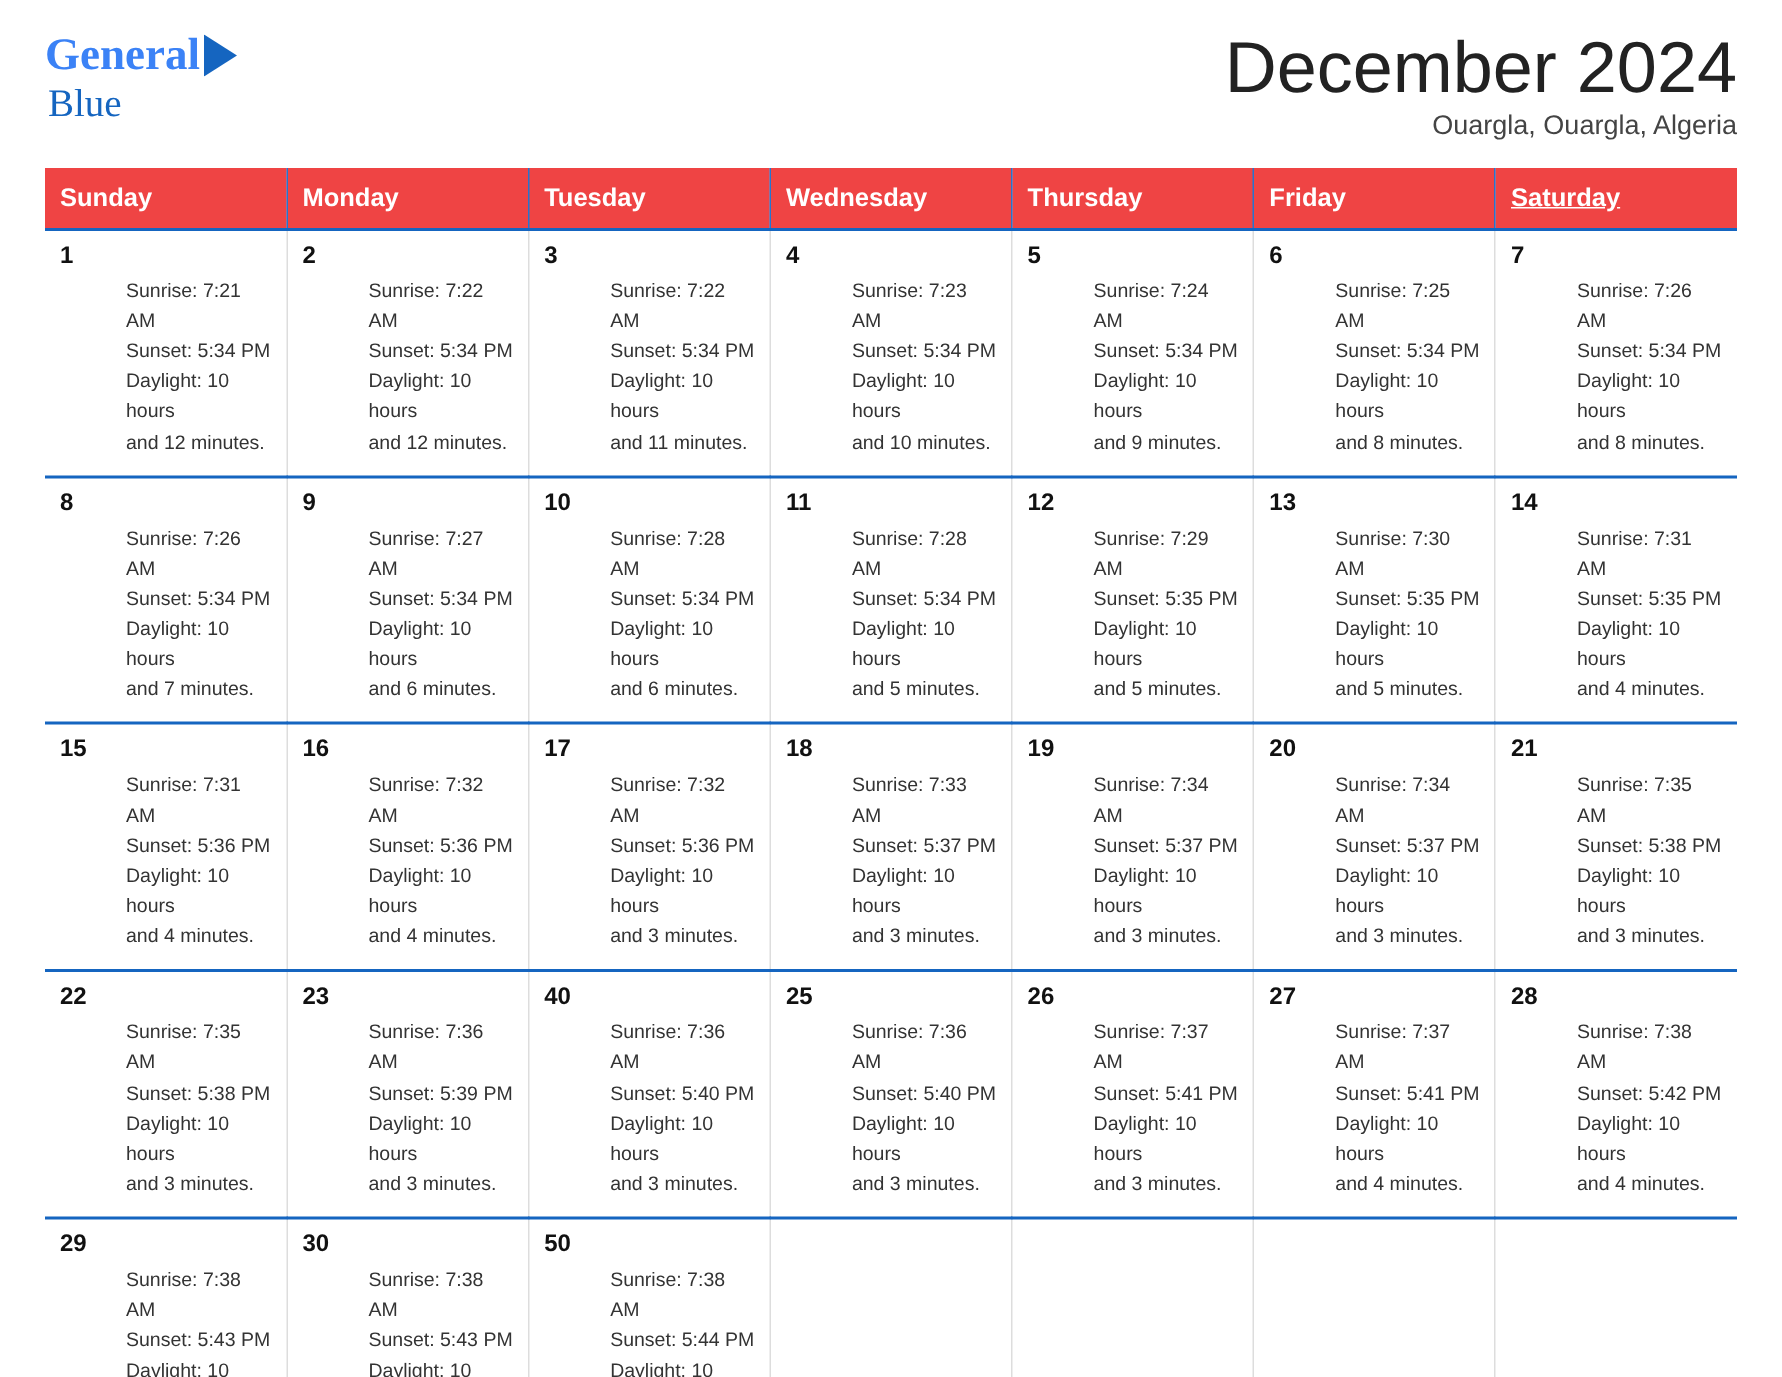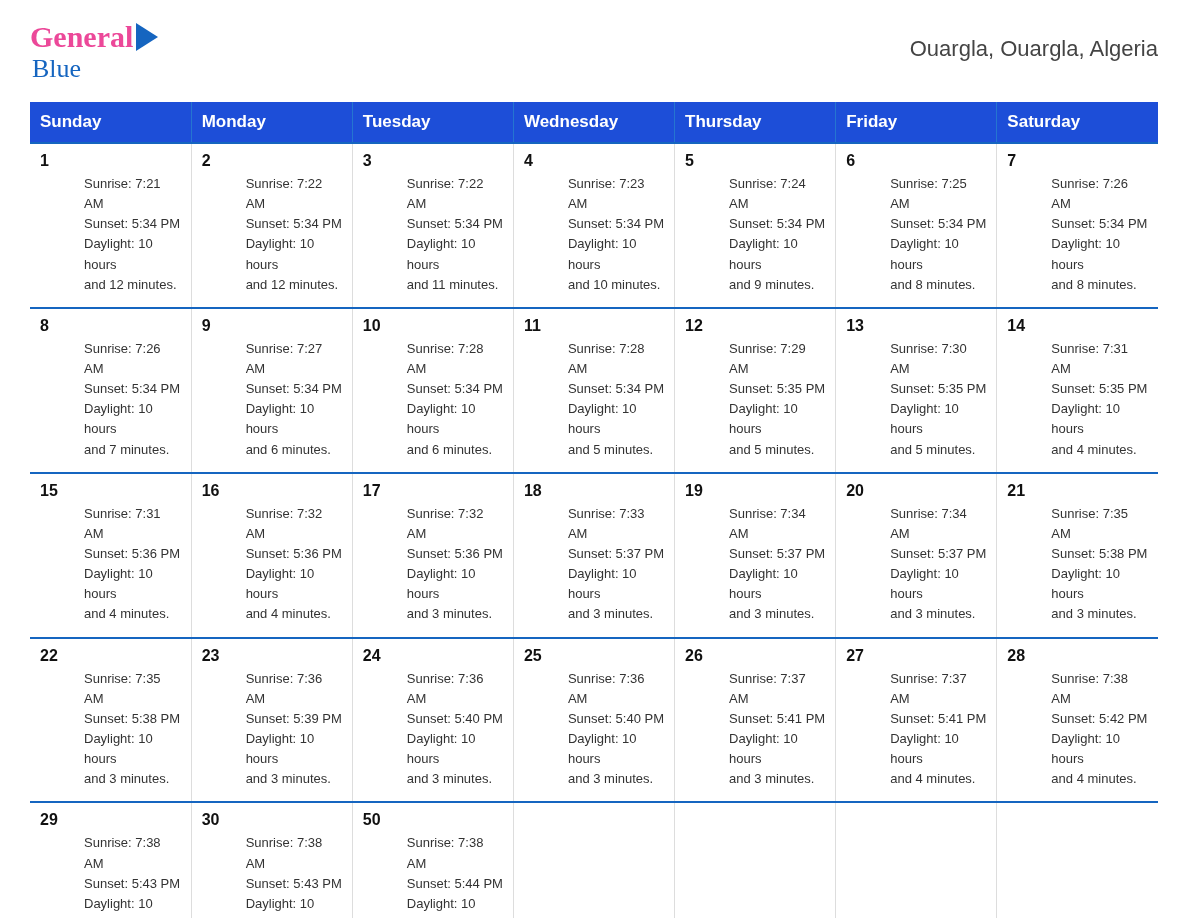--- a/index.html
+++ b/index.html
@@ -19,39 +19,40 @@
     .title-section {
       text-align: right;
     }
     .month-title {
       font-size: 48px;
       font-weight: 300;
       color: #222;
       line-height: 1.1;
     }
     .location {
-      font-size: 22px;
+      font-size: 18px;
       color: #444;
-      margin-top: 16px;
+      margin-top: 0;
     }
     table {
       width: 100%;
       border-collapse: collapse;
     }
     thead tr th {
-      background-color: #1d4ed8;
+      background-color: #ef4444;
       color: #fff;
       font-size: 17px;
       font-weight: 600;
       padding: 10px 10px;
       text-align: left;
       border-right: 1px solid #2575d0;
     }
     thead tr th:last-child {
       border-right: none;
+      text-decoration: underline;
     }
     tbody tr {
       border-top: 2px solid #1565c0;
     }
     tbody tr td {
       vertical-align: top;
       padding: 8px 10px 12px 10px;
       font-size: 13.5px;
       color: #222;
       border-right: 1px solid #ddd;
@@ -82,21 +83,21 @@
       display: flex;
       flex-direction: column;
     }
     .logo-top-line {
       display: flex;
       align-items: center;
     }
     .logo-text-general {
       font-size: 30px;
       font-weight: bold;
-      color: #ec4899;
+      color: #3b82f6;
       font-family: Georgia, serif;
     }
     .logo-arrow-svg {
       margin-left: 3px;
     }
     .logo-text-blue {
       font-size: 26px;
       font-weight: normal;
       color: #1565c0;
       font-family: Georgia, serif;
@@ -112,20 +113,21 @@
       <span class="logo-text-general">General</span>
       <svg class="logo-arrow-svg" width="22" height="28" viewBox="0 0 22 28">
         <polygon points="0,0 22,14 0,28" fill="#1565c0"></polygon>
       </svg>
     </div>
     <div>
       <span class="logo-text-blue">Blue</span>
     </div>
   </div>
   <div class="title-section">
+    <div class="month-title">December 2024</div>
     <div class="location">Ouargla, Ouargla, Algeria</div>
   </div>
 </div>
 
 <table>
   <thead>
     <tr>
     <th>Sunday</th>
         <th>Monday</th>
         <th>Tuesday</th>
@@ -229,21 +231,21 @@
       <tr>
         <td>
           <span class="day-num">22</span>
           <div class="day-info">Sunrise: 7:35 AM<br>Sunset: 5:38 PM<br>Daylight: 10 hours<br>and 3 minutes.</div>
         </td>
         <td>
           <span class="day-num">23</span>
           <div class="day-info">Sunrise: 7:36 AM<br>Sunset: 5:39 PM<br>Daylight: 10 hours<br>and 3 minutes.</div>
         </td>
         <td>
-          <span class="day-num">24</span>
+          <span class="day-num">40</span>
           <div class="day-info">Sunrise: 7:36 AM<br>Sunset: 5:40 PM<br>Daylight: 10 hours<br>and 3 minutes.</div>
         </td>
         <td>
           <span class="day-num">25</span>
           <div class="day-info">Sunrise: 7:36 AM<br>Sunset: 5:40 PM<br>Daylight: 10 hours<br>and 3 minutes.</div>
         </td>
         <td>
           <span class="day-num">26</span>
           <div class="day-info">Sunrise: 7:37 AM<br>Sunset: 5:41 PM<br>Daylight: 10 hours<br>and 3 minutes.</div>
         </td>

